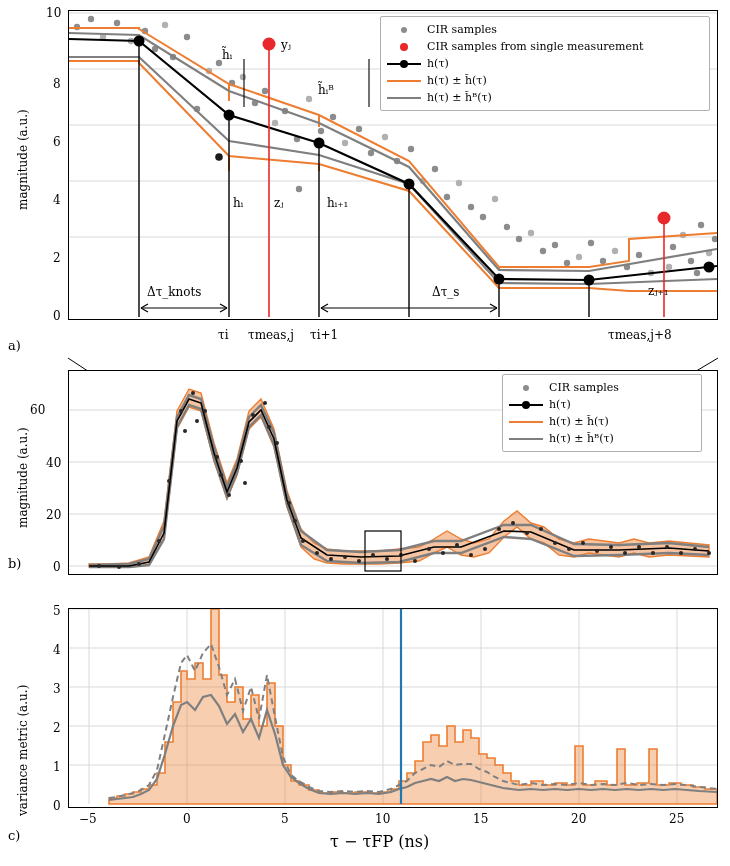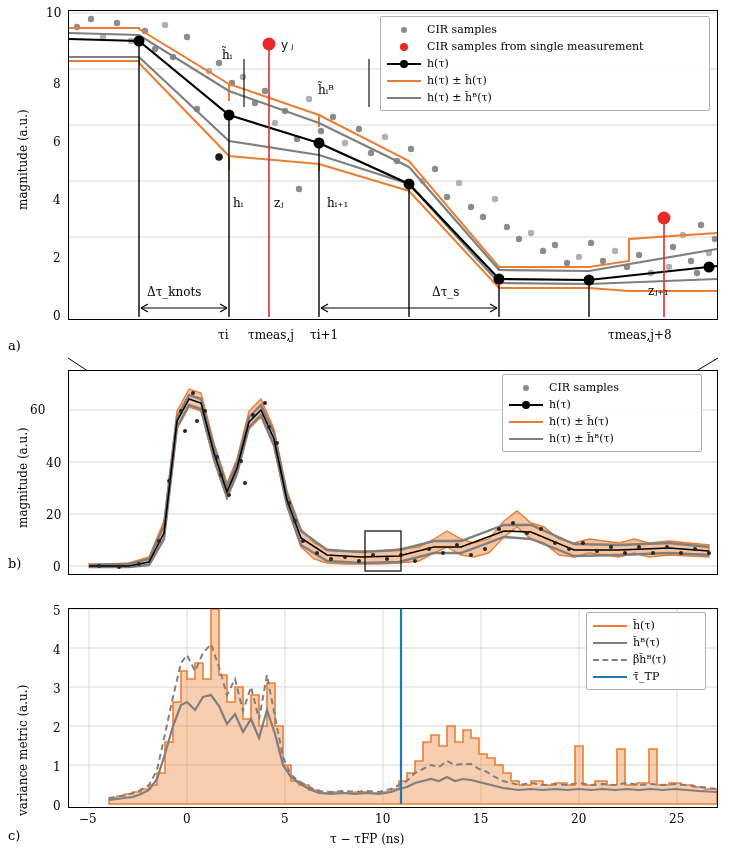--- a/index.html
+++ b/index.html
@@ -3,21 +3,21 @@
 <meta charset="utf-8">
 <style>
   html,body{margin:0;padding:0;background:#ffffff;}
   body{width:730px;height:866px;font-family:"DejaVu Serif",serif;color:#000;}
   #root{position:relative;width:730px;height:866px;overflow:hidden;}
 
   .panel{position:absolute;box-sizing:border-box;}
   .axes{position:absolute;box-sizing:border-box;border:1px solid #000;background:#fff;}
   svg{display:block;}
   .ylabel{position:absolute;transform-origin:0 0;white-space:nowrap;font-size:12px;}
-  .xlabel{position:absolute;white-space:nowrap;font-size:12px;}
+  .xlabel{position:absolute;white-space:nowrap;font-size:16px;}
   .ticklbl{position:absolute;font-size:12px;white-space:nowrap;}
   .panel-letter{position:absolute;font-size:13px;}
 
   .legendbox{position:absolute;box-sizing:border-box;border:1px solid #b0b0b0;background:rgba(255,255,255,0.92);
              border-radius:2px;padding:4px 6px;font-size:11px;text-align:center;}
   .legend-row{display:flex;align-items:center;height:17px;}
   .legend-key{width:34px;height:12px;position:relative;margin-right:6px;flex:0 0 34px;}
   .legend-label{white-space:nowrap;}
 
   .lk-line{position:absolute;left:0;top:5px;width:34px;height:2px;}
@@ -207,21 +207,21 @@
       </div>
       <div class="legend-row">
         <span class="legend-key">
             <i class="lk-line" style="background:#7F7F7F;"></i>
           </span>
         <span class="legend-label">h(τ) ± h̃ᴮ(τ)</span>
       </div>
     </div>
 
     <div class="ann" style="left:222px;top:48px;">h̃ᵢ</div>
-    <div class="ann" style="left:281px;top:38px;font-family:Liberation Mono, monospace;">yⱼ</div>
+    <div class="ann" style="left:281px;top:38px;">yⱼ</div>
     <div class="ann" style="left:318px;top:48px;margin-top:35px;">h̃ᵢᴮ</div>
     <div class="ann" style="left:233px;top:196px;">hᵢ</div>
     <div class="ann" style="left:274px;top:196px;">zⱼ</div>
     <div class="ann" style="left:327px;top:196px;">hᵢ₊₁</div>
     <div class="ann" style="left:147px;top:285px;">Δτ_knots</div>
     <div class="ann" style="left:432px;top:285px;">Δτ_s</div>
     <div class="ann" style="left:648px;top:284px;">zⱼ₊₁</div>
 
     <div class="ticklbl" style="left:218px;top:328px;">τi</div>
     <div class="ticklbl" style="left:248px;top:328px;">τmeas,j</div>
@@ -381,46 +381,20 @@
         <path d="M40,189 L48,189 L48,187 L56,187 L56,185 L64,185 L64,183 L72,183 L72,180 L80,180 L80,176 L88,176 L88,164 L96,164 L96,133 L104,133 L104,93 L112,93 L112,62 L118,62 L118,70 L126,70 L126,54 L134,54 L134,70 L142,70 L142,0 L150,0 L150,66 L158,66 L158,93 L166,93 L166,78 L174,78 L174,110 L182,110 L182,86 L190,86 L190,117 L198,117 L198,74 L206,74 L206,117 L214,117 L214,156 L222,156 L222,172 L230,172 L230,176 L240,176 L240,181 L250,181 L250,184 L262,184 L262,183 L274,183 L274,184 L286,184 L286,183 L298,183 L298,184 L310,184 L310,183 L322,183 L322,180 L330,180 L330,172 L338,172 L338,164 L346,164 L346,152 L354,152 L354,133 L362,133 L362,126 L370,126 L370,137 L378,137 L378,117 L386,117 L386,133 L394,133 L394,121 L402,121 L402,129 L410,129 L410,145 L418,145 L418,149 L426,149 L426,156 L434,156 L434,164 L442,164 L442,172 L450,172 L450,176 L462,176 L462,172 L474,172 L474,176 L486,176 L486,174 L498,174 L498,176 L506,176 L506,137 L514,137 L514,176 L526,176 L526,172 L538,172 L538,176 L548,176 L548,140 L556,140 L556,176 L568,176 L568,174 L580,174 L580,140 L588,140 L588,176 L600,176 L600,174 L612,174 L612,176 L624,176 L624,178 L636,178 L636,180 L648,180 L648,195 L40,195 Z" fill="rgba(237,125,49,0.38)" stroke="#ED7D31" stroke-width="1.6"></path>
 
         <path d="M40,189 L48,188 L56,186 L64,184 L72,181 L80,176 L88,161 L96,125 L104,88 L112,54 L118,46 L126,62 L134,44 L142,35 L150,58 L158,86 L166,70 L174,102 L182,78 L190,110 L198,66 L206,108 L214,148 L222,166 L230,172 L240,178 L250,182 L262,183 L274,182 L286,183 L298,182 L310,183 L322,180 L330,176 L338,172 L346,164 L354,160 L362,156 L370,158 L378,152 L386,156 L394,155 L402,155 L410,160 L418,163 L426,168 L434,172 L442,174 L450,176 L462,174 L474,176 L486,175 L498,176 L510,174 L522,176 L534,175 L546,176 L558,174 L570,176 L582,175 L594,176 L606,175 L618,176 L630,178 L648,180" fill="none" stroke="#808080" stroke-width="2" stroke-dasharray="6,4"></path>
 
         <path d="M40,191 L48,190 L56,189 L64,188 L72,185 L80,181 L88,170 L96,145 L104,117 L112,96 L118,93 L126,101 L134,88 L142,86 L150,97 L158,115 L166,105 L174,123 L182,110 L190,129 L198,101 L206,125 L214,156 L222,168 L230,174 L240,180 L250,184 L262,185 L274,184 L286,185 L298,184 L310,185 L322,183 L330,180 L338,178 L346,174 L354,172 L362,170 L370,172 L378,168 L386,172 L394,170 L402,171 L410,173 L418,175 L426,177 L434,179 L442,180 L450,181 L462,180 L474,181 L486,180 L498,181 L510,180 L522,181 L534,180 L546,181 L558,180 L570,181 L582,180 L594,181 L606,180 L618,181 L630,182 L648,183" fill="none" stroke="#7F7F7F" stroke-width="2.2"></path>
 
         <line x1="332" y1="0" x2="332" y2="195" stroke="#1F77B4" stroke-width="2.2"></line>
       </svg>
     </div>
 
-    <div class="legendbox" style="left:586px;top:16px;width:120px;">
-      <div class="legend-row">
-        <span class="legend-key">
-            <i class="lk-line" style="background:#ED7D31;"></i>
-          </span>
-        <span class="legend-label">h̃(τ)</span>
-      </div>
-      <div class="legend-row">
-        <span class="legend-key">
-            <i class="lk-line" style="background:#7F7F7F;"></i>
-          </span>
-        <span class="legend-label">h̃ᴮ(τ)</span>
-      </div>
-      <div class="legend-row">
-        <span class="legend-key">
-            <i class="lk-dash"></i>
-          </span>
-        <span class="legend-label">βh̃ᴮ(τ)</span>
-      </div>
-      <div class="legend-row">
-        <span class="legend-key">
-            <i class="lk-line" style="background:#1F77B4;"></i>
-          </span>
-        <span class="legend-label">τ̄_TP</span>
-      </div>
-    </div>
 
     <div class="ticklbl" style="left:79px;top:216px;">−5</div>
     <div class="ticklbl" style="left:183px;top:216px;">0</div>
     <div class="ticklbl" style="left:281px;top:216px;">5</div>
     <div class="ticklbl" style="left:375px;top:216px;">10</div>
     <div class="ticklbl" style="left:473px;top:216px;">15</div>
     <div class="ticklbl" style="left:571px;top:216px;">20</div>
     <div class="ticklbl" style="left:669px;top:216px;">25</div>
 
     <div class="xlabel" style="left:330px;top:236px;">τ − τFP (ns)</div>

